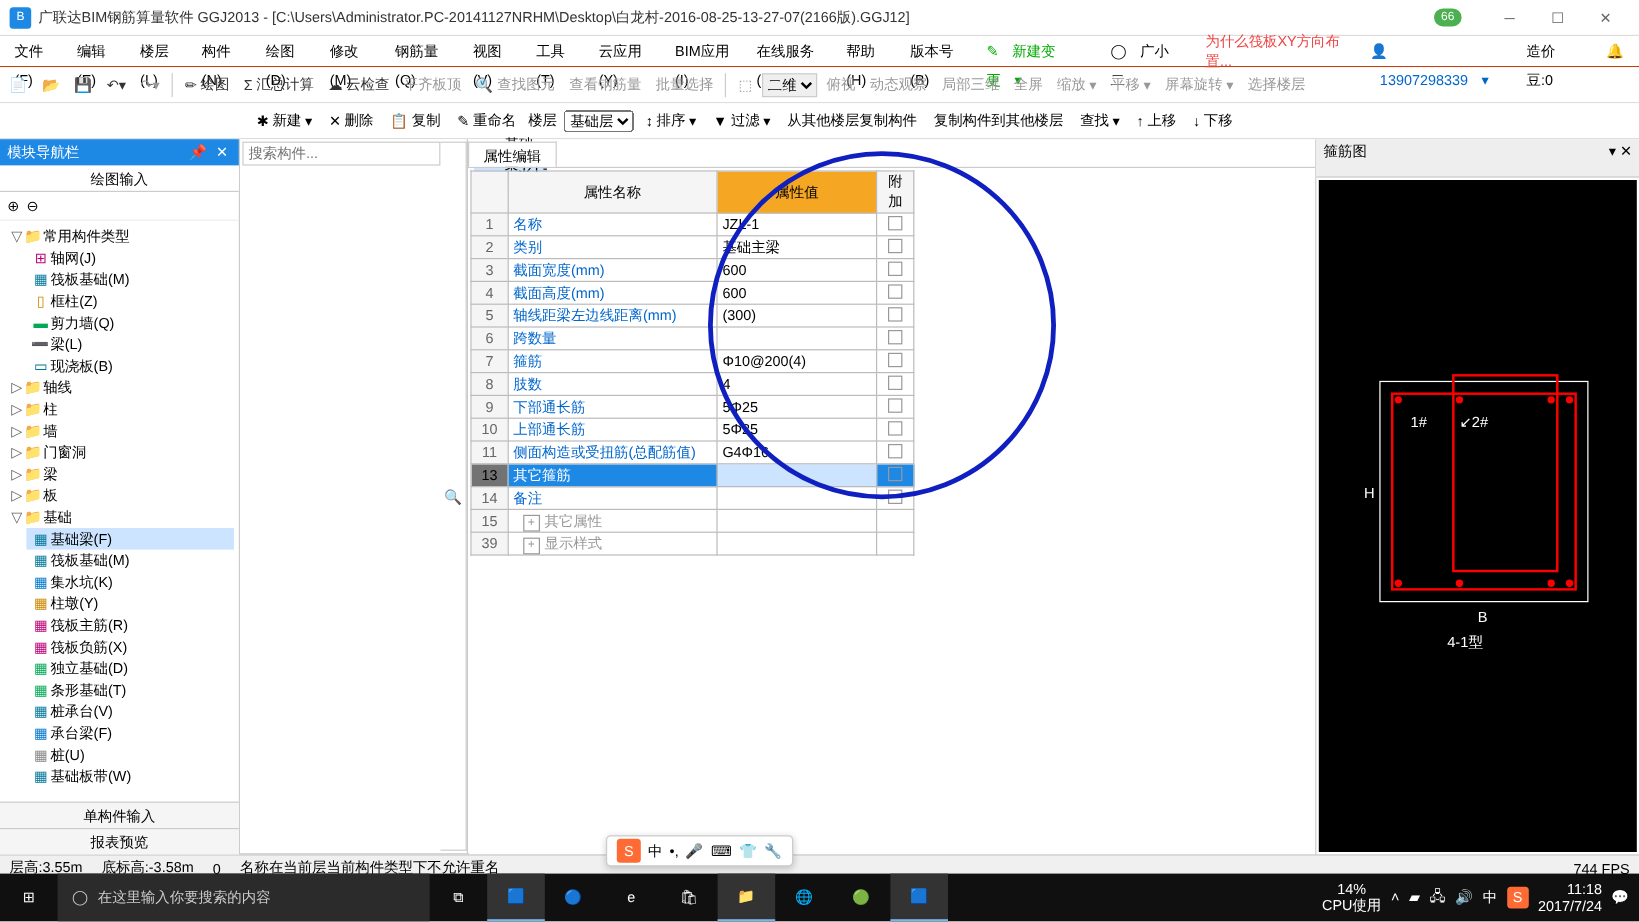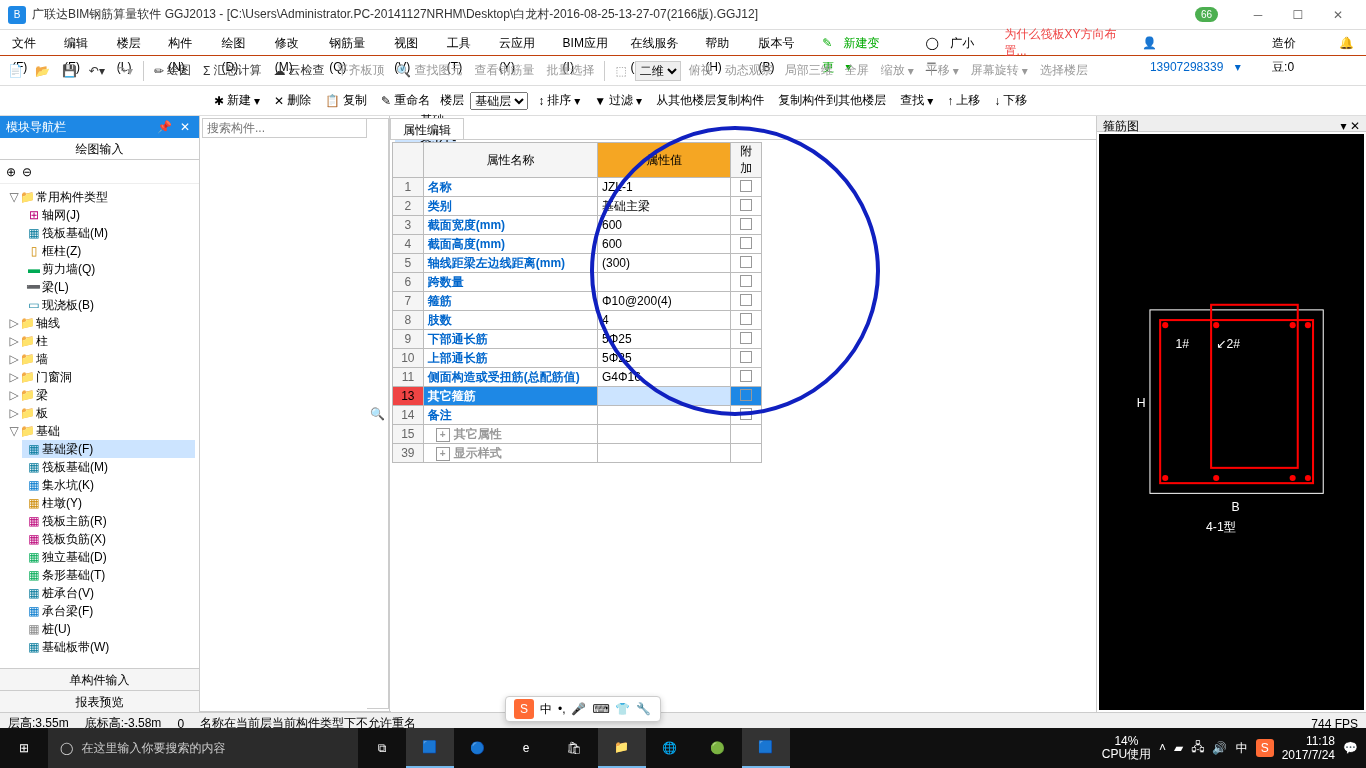--- a/index.html
+++ b/index.html
@@ -44,33 +44,33 @@
 .midtree .n { display:flex; align-items:center; height:18px; cursor:pointer; }
 .midtree .n.sel { background:#cce4ff; }
 .centerpanel { flex:1; display:flex; flex-direction:column; position:relative; }
 .proptab { height:24px; display:flex; border-bottom:1px solid #ccc; }
 .proptab .t { padding:0 12px; line-height:22px; border:1px solid #ccc; border-bottom:none; background:#fff; margin-top:2px; }
 .proptable { border-collapse:collapse; width:370px; margin:2px; }
 .proptable th, .proptable td { border:1px solid #bbb; height:19px; padding:0 4px; text-align:left; font-weight:normal; }
 .proptable th { background:#f5f5f5; text-align:center; }
 .proptable th.val { background:#f5a623; color:#000; }
 .proptable .rn { width:30px; text-align:center; background:#f5f5f5; color:#666; }
-.proptable .pn { width:170px; color:#0066cc;font-weight:bold; }
+.proptable .pn { width:170px; color:#0066cc; }
 .proptable .pn.muted { color:#999;padding-left:12px; }
 .proptable .pv { width:130px; }
 .proptable .ap { width:30px; text-align:center; }
 .proptable .ap .cb { width:12px; height:12px; border:1px solid #999; display:inline-block; }
 .proptable tr.selr td { background:#1e88e5; color:#fff; }
 .proptable tr.selr .pn { color:#fff; }
-.proptable tr.selr .rn { background:#ef4444; color:#000; }
+.proptable tr.selr .rn { background:#737373; color:#000; }
 .proptable tr.selr td.pv { background:#cce4ff; color:#000; }
 .proptable .exp { width:14px; height:14px; border:1px solid #999; display:inline-flex; align-items:center; justify-content:center; margin-right:4px; font-size:10px; line-height:10px; }
 .circle { position:absolute; width:290px; height:290px; border:4px solid #1020c0; border-radius:50%; top:10px; left:200px; pointer-events:none; }
 .rightpanel { width:270px; border-left:1px solid #ccc; display:flex; flex-direction:column; }
-.rhead { height:16px; background:#eee; border-bottom:1px solid #ccc; padding:0 6px; line-height:20px; display:flex; justify-content:space-between; }
+.rhead { height:32px; background:#eee; border-bottom:1px solid #ccc; padding:0 6px; line-height:20px; display:flex; justify-content:space-between; }
 .diagram { flex:1; background:#000; position:relative; margin:2px; }
 .statusbar { height:22px; background:#f0f0f0; border-top:1px solid #ccc; display:flex; align-items:center; padding:0 8px; gap:16px; }
 .statusbar .r { margin-left:auto; }
 .imebar { position:absolute; left:505px; top:696px; background:#fff; border:1px solid #ccc; border-radius:4px; display:flex; align-items:center; gap:6px; padding:2px 8px; box-shadow:0 2px 6px rgba(0,0,0,.2); }
 .imebar .s { width:20px; height:20px; background:#ff6b35; border-radius:3px; color:#fff; display:flex; align-items:center; justify-content:center; }
 .taskbar { position:absolute; bottom:0; left:0; right:0; height:40px; background:#101010; display:flex; align-items:center; color:#fff; }
 .taskbar .start { width:48px; height:40px; display:flex; align-items:center; justify-content:center; }
 .taskbar .srch { display:flex; align-items:center; background:#2b2b2b; height:40px; padding:0 12px; width:310px; gap:8px; color:#ccc; }
 .taskbar .ticons { display:flex; height:40px; }
 .taskbar .ticons .ti { width:48px; display:flex; align-items:center; justify-content:center; cursor:pointer; }

